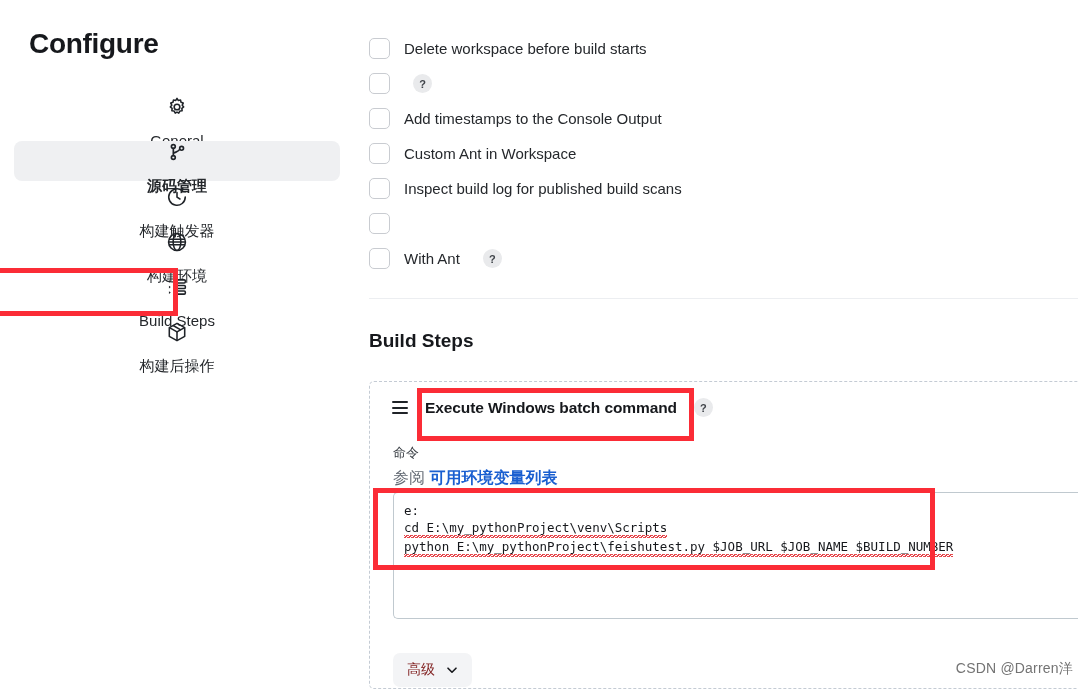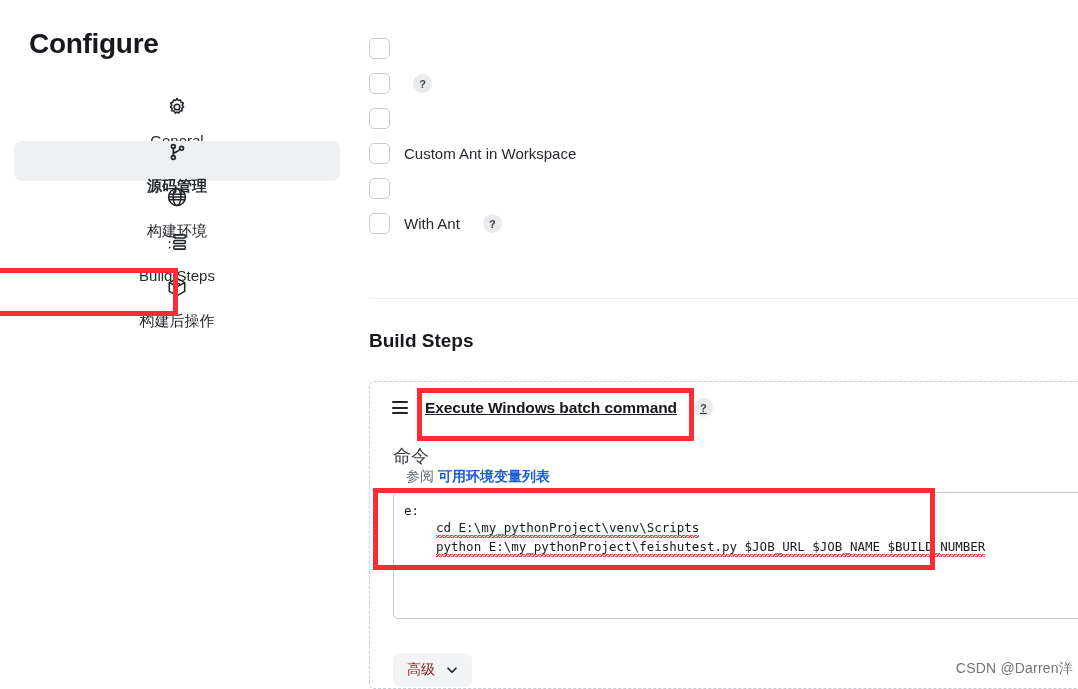--- a/index.html
+++ b/index.html
@@ -75,32 +75,32 @@
   
   #step-panel {
     position: absolute; left: 9px; top: 381px;
     width: 740px; height: 308px;
     border: 1.4px dashed #c4cbd4;
     border-right: none;
     border-radius: 5px 0 0 5px;
     background: #fff;
   }
 
-  .step-header { position: absolute; left: 22px; top: 16px; display: flex; align-items: center; gap: 17px; text-decoration: underline; }
+  .step-header { position: absolute; left: 22px; top: 16px; display: flex; align-items: center; gap: 17px; }
   .drag-handle { width: 16px; height: 13px; display: flex; flex-direction: column; justify-content: space-between; cursor: grab; }
   .drag-handle i { display: block; height: 2px; background: #1f2328; border-radius: 1px; }
   .step-title { font-size: 15.5px; font-weight: 700; color: #16181c; letter-spacing: -0.1px; }
 
   #step-label-command {
     position: absolute; left: 23px; top: 62px;
-    font-size: 18px; color: #3b4046;
+    font-size: 13px; color: #3b4046;
   }
   #step-help-line {
-    position: absolute; left: 36px; top: 86px;
-    font-size: 14px; color: #656c76;
+    position: absolute; left: 23px; top: 86px;
+    font-size: 16px; color: #656c76;
   }
   #step-help-line .link { color: #1a5fd0; font-weight: 700; cursor: pointer; }
 
   #command-textarea {
     position: absolute; left: 23px; top: 110px;
     width: 745px; height: 127px;
     border: 1.6px solid #c0c9cf; border-right: none;
     border-radius: 5px 0 0 5px;
     background: #fff;
     padding: 9px 10px;
@@ -111,21 +111,20 @@
     resize: none;
   }
   .cmd-line { position: relative; display: inline-block; }
   .squiggle {
     background-image: repeating-linear-gradient(135deg,
       #e5484d 0 1px, transparent 1px 2px);
     background-repeat: repeat-x;
     background-size: 4px 3px;
     background-position: 0 100%;
     padding-bottom: 2px;
-    margin-left: 32px;
   }
 
   #advanced-button {
     position: absolute; left: 23px; top: 271px;
     display: inline-flex; align-items: center; gap: 11px;
     height: 34px; padding: 0 14px;
     background: #f3f4f6; border: none; border-radius: 7px;
     font-family: "Liberation Sans", sans-serif;
     font-size: 14px; color: #7f1d1d; cursor: pointer;
   }
@@ -170,20 +169,30 @@
             <circle cx="8" cy="18" r="2.1"></circle>
             <circle cx="8" cy="6" r="2.1"></circle>
             <circle cx="17" cy="8" r="2.1"></circle>
             <path d="M8 8.1v7.8"></path>
             <path d="M15 9.2c-1.4 2.3-4 2.6-6.6 4"></path>
           </svg>
         </span>
         <span class="nav-label">源码管理</span>
       </div>
 
+      <div class="nav-item">
+        <span class="nav-icon">
+          <svg viewBox="0 0 24 24" fill="none" stroke="currentColor" stroke-width="1.7" stroke-linecap="round">
+            <path d="M21 12a9 9 0 1 1-3.3-6.9"></path>
+            <path d="M18.2 2.6l-.4 3.4 3.4.2"></path>
+            <path d="M12 7v5.2l3.2 2"></path>
+          </svg>
+        </span>
+        <span class="nav-label">构建触发器</span>
+      </div>
 
       <div class="nav-item">
         <span class="nav-icon">
           <svg viewBox="0 0 24 24" fill="none" stroke="currentColor" stroke-width="1.7">
             <circle cx="12" cy="12" r="9.2"></circle>
             <ellipse cx="12" cy="12" rx="4.2" ry="9.2"></ellipse>
             <path d="M3.2 9h17.6M3.2 15h17.6M2.8 12h18.4"></path>
           </svg>
         </span>
         <span class="nav-label">构建环境</span>
@@ -219,36 +228,42 @@
 
     <div id="nav-highlight"></div>
   </div>
 
   <div id="main">
 
     <div class="check-list">
 
       <div class="check-row">
         <span class="checkbox"></span>
+        <span class="check-label">Delete workspace before build starts</span>
       </div>
 
       <div class="check-row">
         <span class="checkbox"></span>
         <span class="help-badge">?</span>
       </div>
 
       <div class="check-row">
         <span class="checkbox"></span>
+        <span class="check-label">Add timestamps to the Console Output</span>
       </div>
 
       <div class="check-row">
         <span class="checkbox"></span>
         <span class="check-label">Custom Ant in Workspace</span>
       </div>
 
+      <div class="check-row">
+        <span class="checkbox"></span>
+        <span class="check-label">Inspect build log for published build scans</span>
+      </div>
 
       <div class="check-row">
         <span class="checkbox"></span>
       </div>
 
       <div class="check-row">
         <span class="checkbox"></span>
         <span class="check-label">With Ant</span>
         <span class="help-badge">?</span>
       </div>

